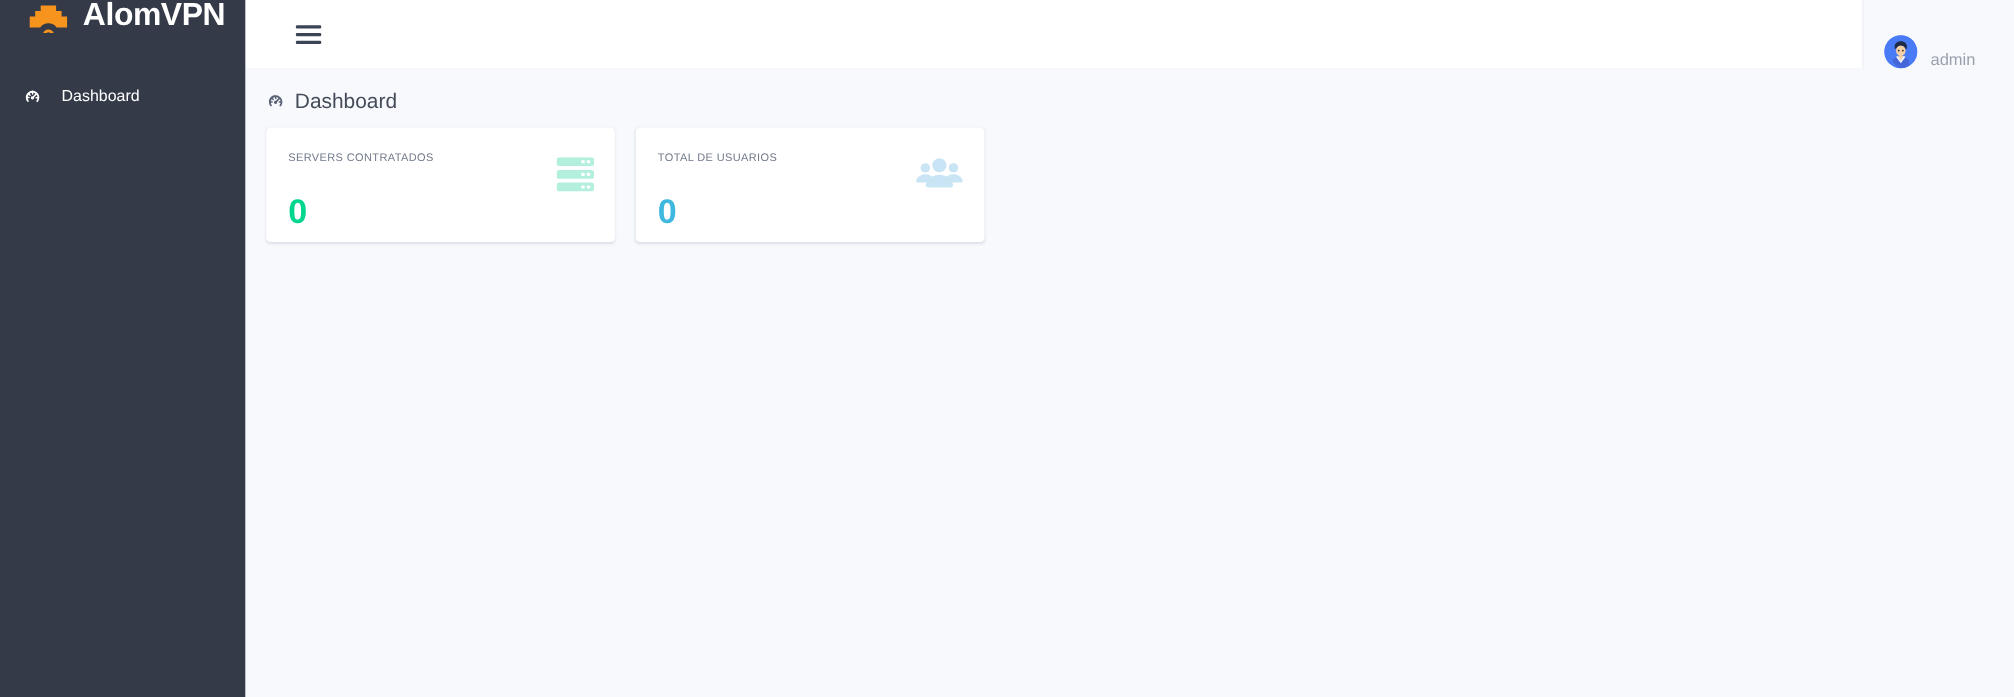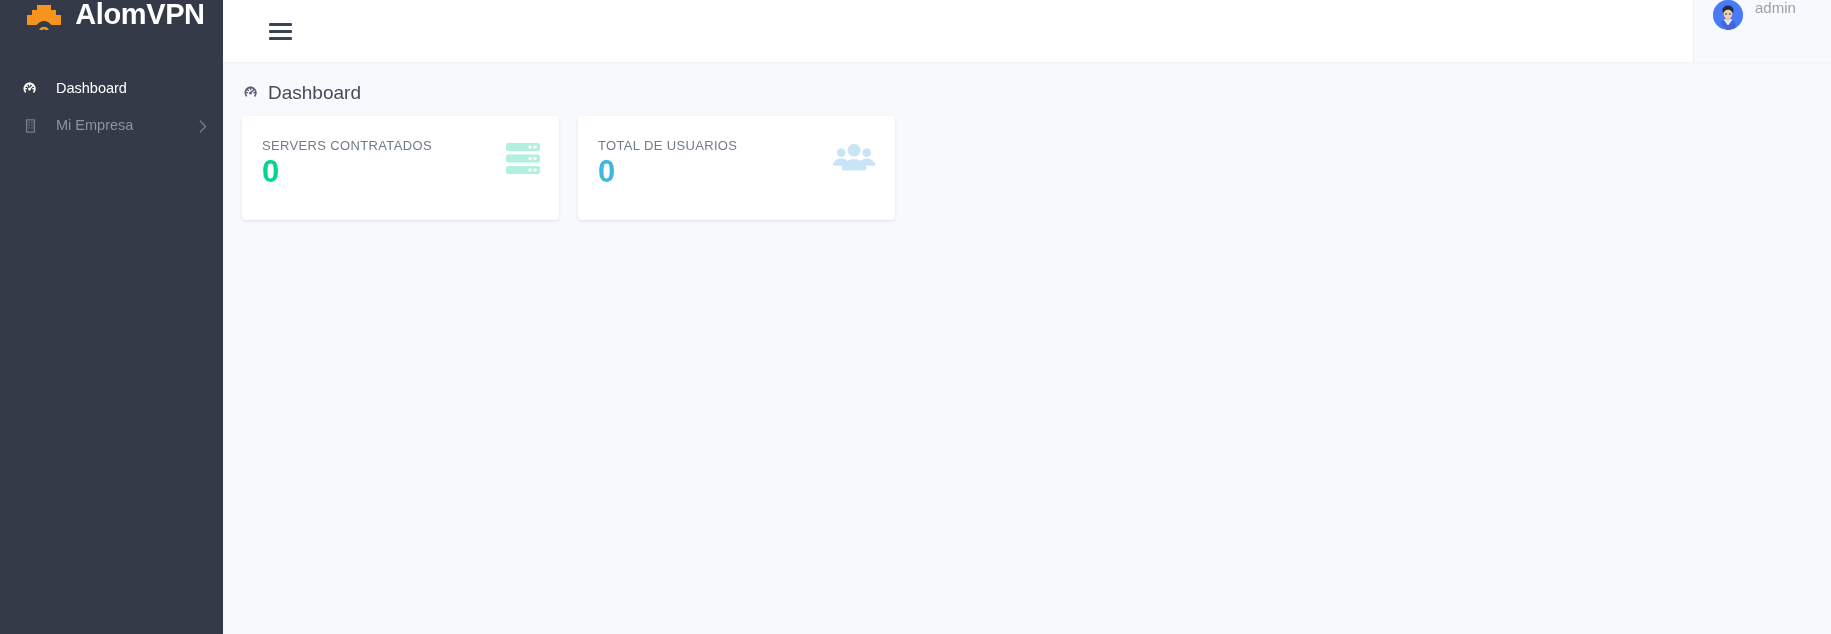--- a/index.html
+++ b/index.html
@@ -136,21 +136,21 @@
   }
   .hamburger span + span { margin-top: 4px; }
 
   .topbar-spacer { flex: 1; }
 
   .user-box {
     height: 62px;
     min-width: 138px;
     background: #f8f9fc;
     display: flex;
-    align-items: flex-start;
+    align-items: flex-end;
     padding: 0 21px 0 19px;
     border-left: 1px solid #eef0f5;
     cursor: pointer;
   }
 
   .avatar {
     width: 30px;
     height: 30px;
     min-width: 30px;
     border-radius: 50%;
@@ -208,26 +208,26 @@
     padding: 23px 19px 0 20px;
     display: flex;
     align-items: flex-start;
     justify-content: space-between;
     position: relative;
   }
 
   .stat-left { display: flex; flex-direction: column; }
 
   .stat-label {
-    font-size: 13px;
+    font-size: 10px;
     letter-spacing: 0.35px;
     color: #707a8a;
     text-transform: uppercase;
     line-height: 1;
-    margin-bottom: 4px;
+    margin-bottom: 28px;
     white-space: nowrap;
   }
 
   .stat-value {
     font-size: 31px;
     font-weight: bold;
     line-height: 1;
   }
 
   .stat-icon {
@@ -256,39 +256,20 @@
     <div class="nav-item active">
       <span class="nav-icon">
         <svg viewBox="0 0 20 20" width="19" height="19" aria-hidden="true">
           <path d="M10 3.4c-4.1 0-7.4 3-7.4 6.7 0 1.4.5 2.8 1.3 3.9.3.4.8.5 1.2.2.4-.3.5-.8.2-1.2a5 5 0 0 1-.9-2.1h1.3a.7.7 0 0 0 0-1.4H4.5c.1-.7.4-1.4.8-2l.9.9a.7.7 0 0 0 1-1l-.9-.9c.6-.4 1.4-.7 2.1-.8v1.2a.7.7 0 0 0 1.4 0V5.7c.7.1 1.4.4 2 .8l-2.5 2.6a1.5 1.5 0 1 0 1.1 1.1l2.5-2.6c.4.6.7 1.3.8 2h-1.2a.7.7 0 0 0 0 1.4h1.2c-.1.8-.4 1.5-.9 2.1-.3.4-.2.9.2 1.2.4.3.9.2 1.2-.2.8-1.1 1.3-2.5 1.3-3.9 0-3.7-3.3-6.7-7.5-6.7z"></path>
         </svg>
       </span>
       <span class="nav-label">Dashboard</span>
     </div>
 
 
-    <div class="nav-item dim">
-      <span class="nav-icon">
-        <svg viewBox="0 0 20 20" width="17" height="18" aria-hidden="true">
-          <path d="M4.6 2h10.8v16H4.6V2zm1.6 1.6v12.8h7.6V3.6H6.2z"></path>
-          <rect x="7.5" y="5" width="1.6" height="1.6"></rect>
-          <rect x="10.9" y="5" width="1.6" height="1.6"></rect>
-          <rect x="7.5" y="8.2" width="1.6" height="1.6"></rect>
-          <rect x="10.9" y="8.2" width="1.6" height="1.6"></rect>
-          <rect x="7.5" y="11.4" width="1.6" height="1.6"></rect>
-          <rect x="10.9" y="11.4" width="1.6" height="1.6"></rect>
-        </svg>
-      </span>
-      <span class="nav-label">Mi Empresa</span>
-      <span class="nav-caret">
-        <svg viewBox="0 0 8 13" width="8" height="13" aria-hidden="true">
-          <path d="M1.3 1 6.5 6.5 1.3 12" fill="none" stroke="#767d8d" stroke-width="1.3" stroke-linecap="round" stroke-linejoin="round"></path>
-        </svg>
-      </span>
-    </div>
 
   </nav>
 </aside>
 
 <div class="main">
 
   <header class="topbar">
     <div class="hamburger">
       <span></span>
       <span></span>

